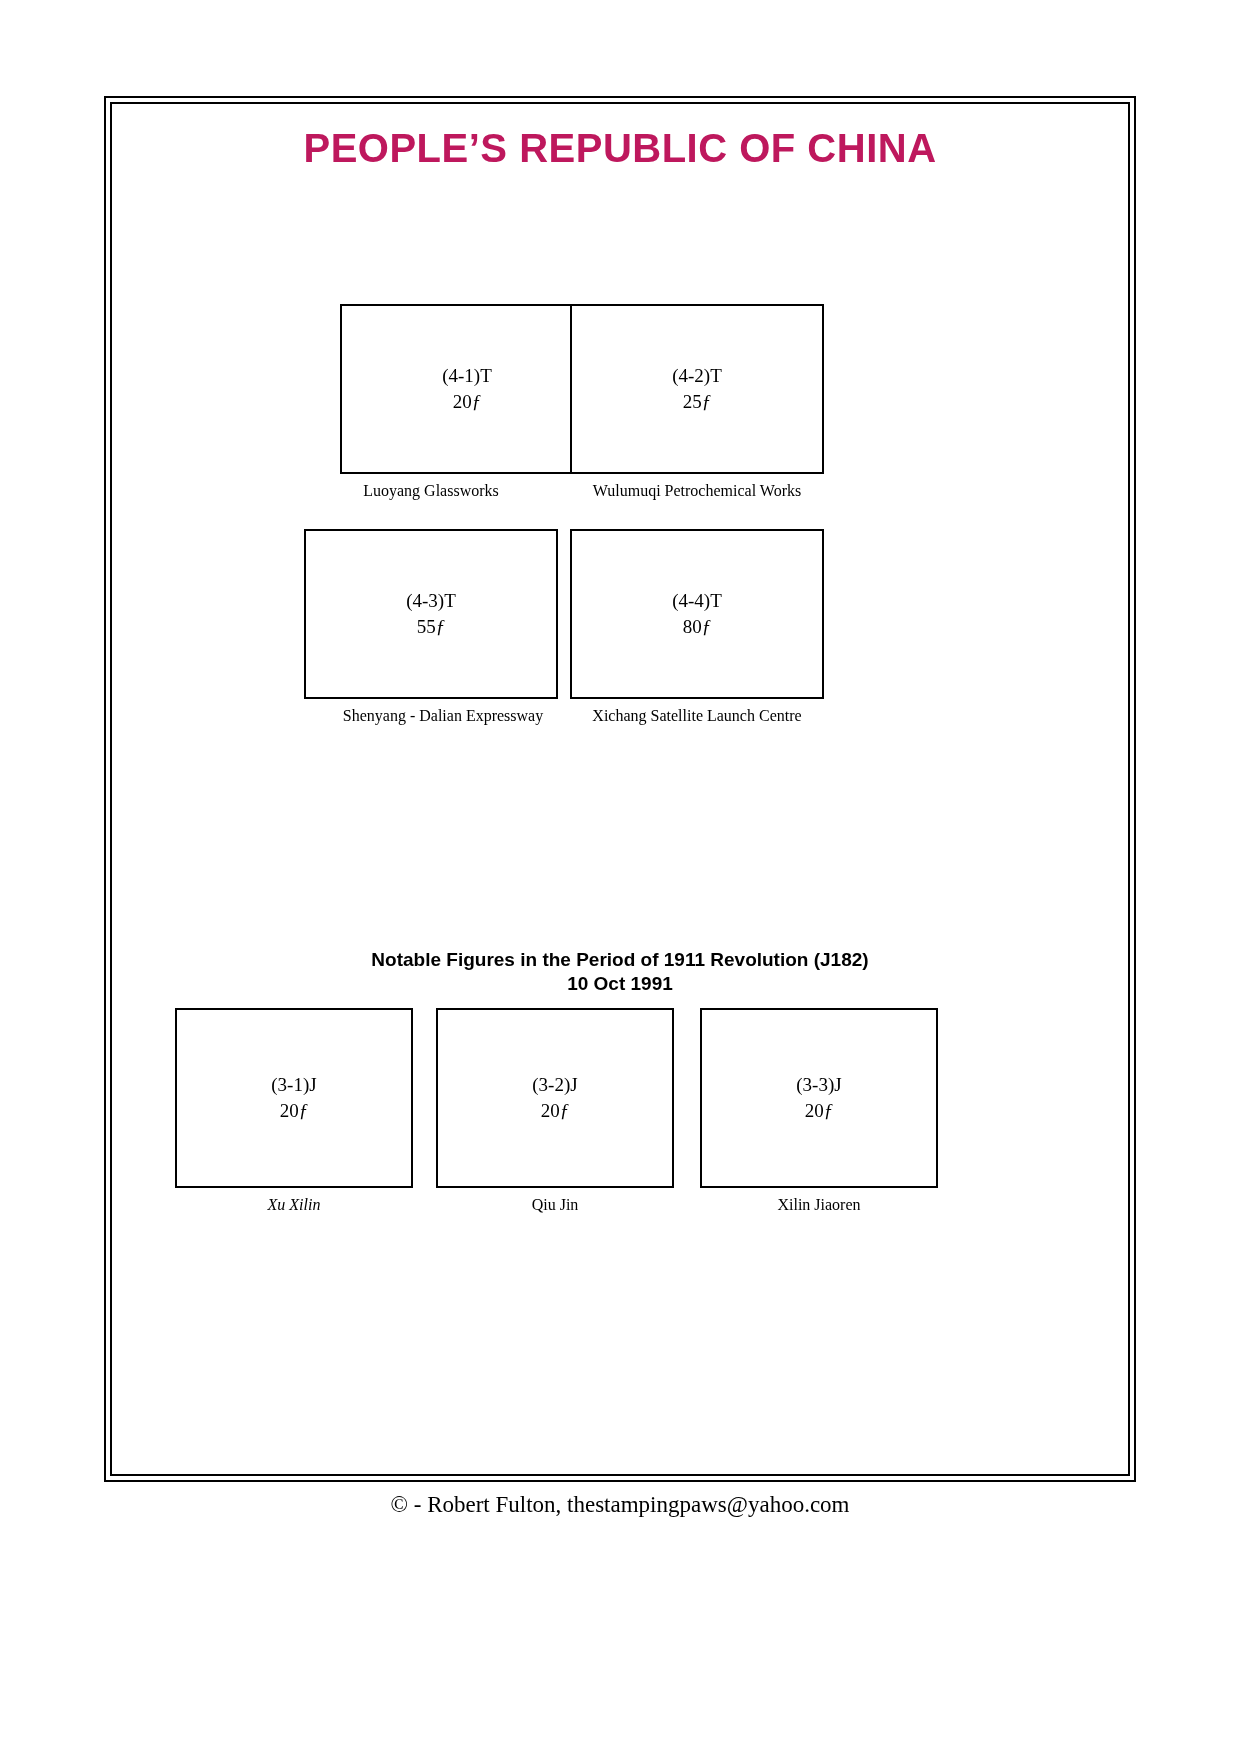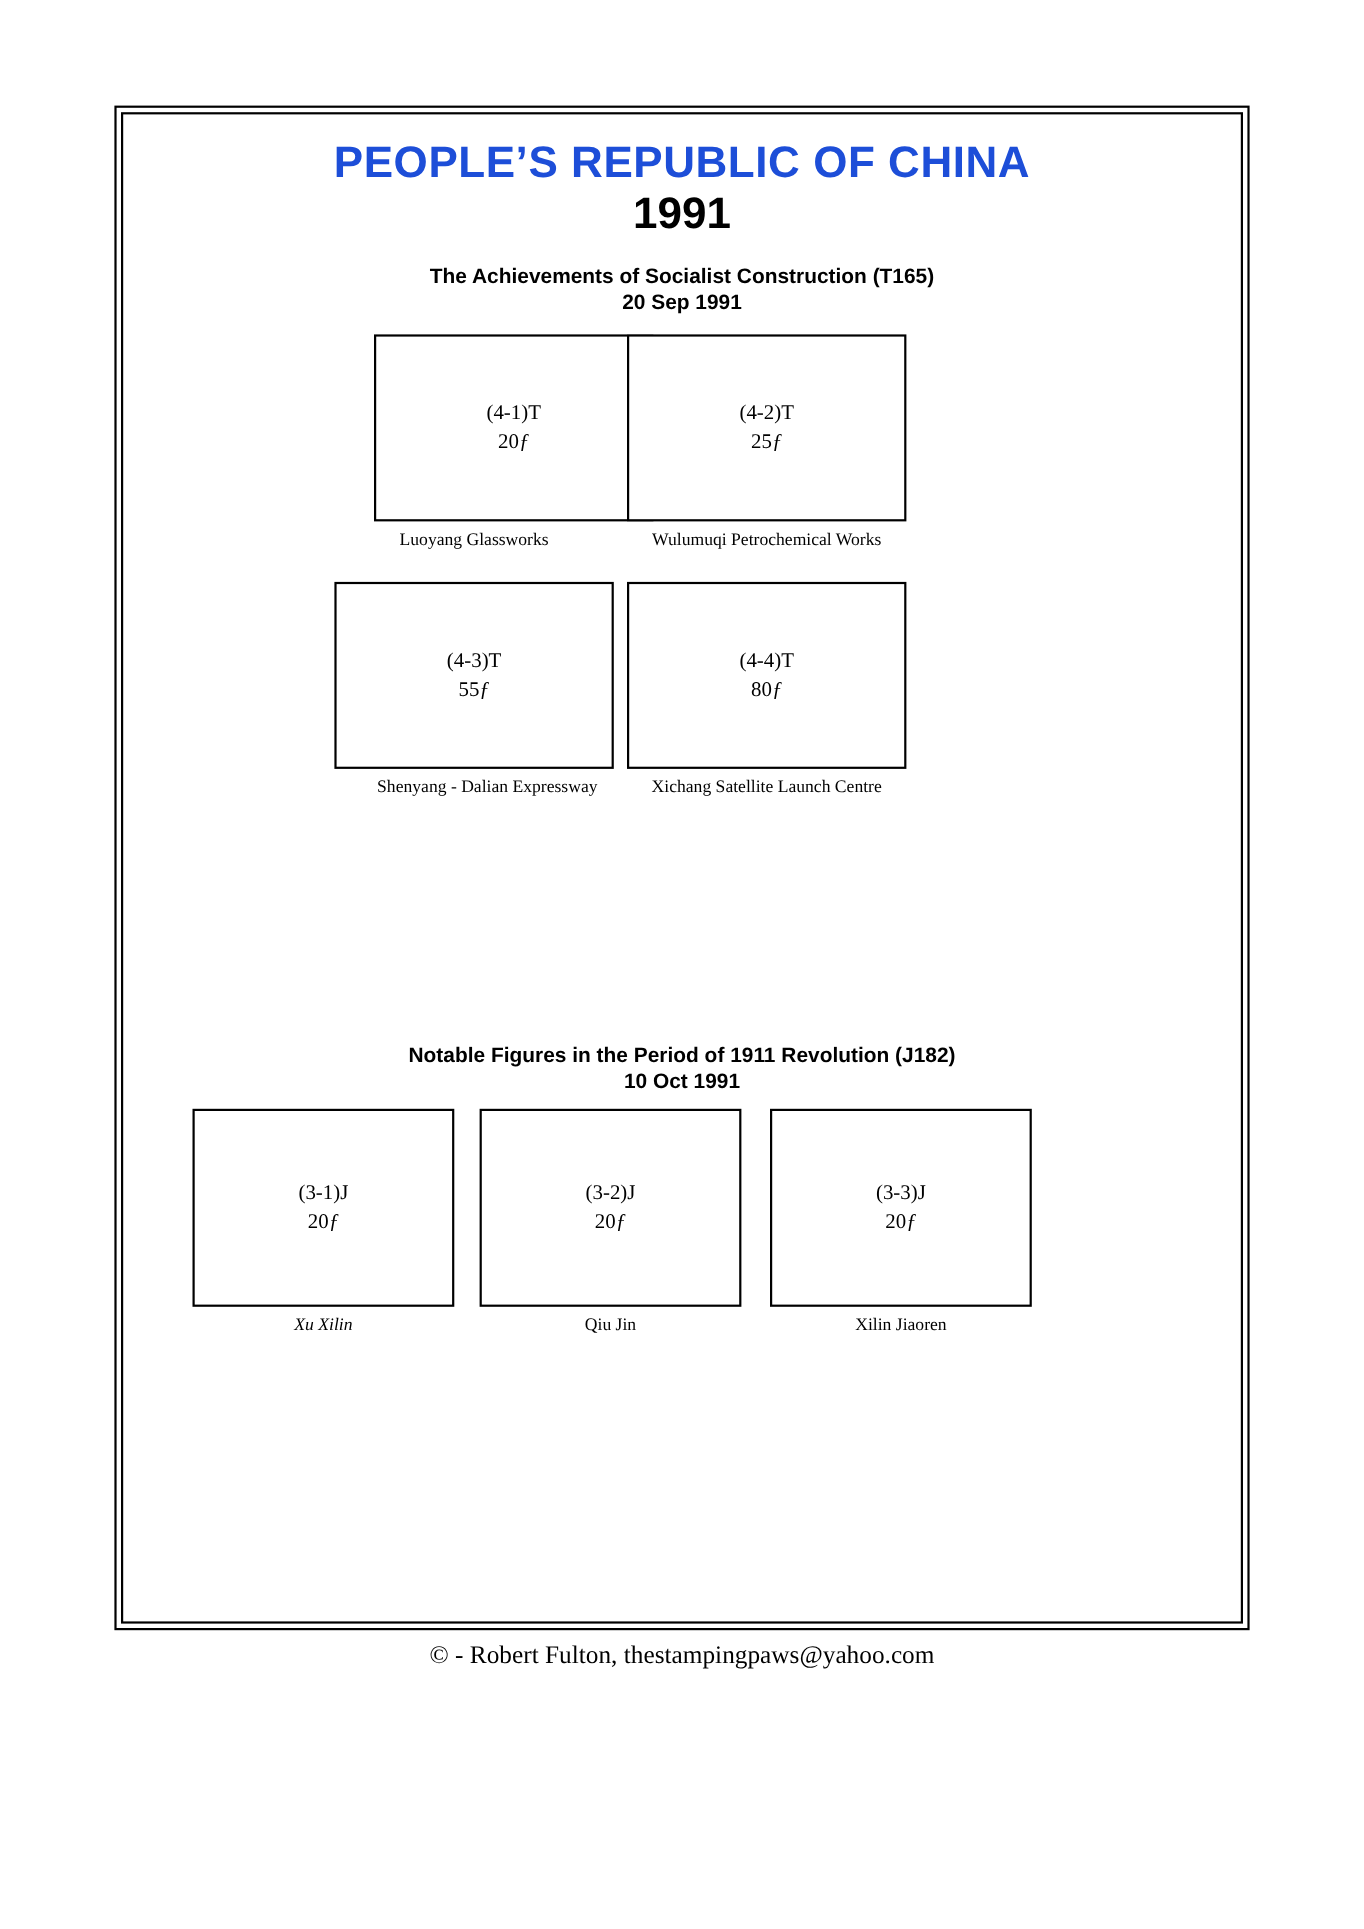--- a/index.html
+++ b/index.html
@@ -47,21 +47,21 @@
   
   .country-title {
     position: absolute;
     left: 0;
     top: 22px;
     width: 1016px;
     text-align: center;
     font-size: 40px;
     font-weight: bold;
     letter-spacing: 0.5px;
-    color: #1d4ed8;
+    color: #be185d;
     line-height: 1.12;
   }
   .year-title {
     position: absolute;
     left: 0;
     top: 68px;
     width: 1016px;
     text-align: center;
     font-size: 40px;
     font-weight: bold;
@@ -136,26 +136,21 @@
 <body>
 
 <div class="page">
 
   <div class="frame-outer"></div>
   <div class="frame-inner"></div>
 
   <div class="content">
 
     <div class="country-title">PEOPLE’S REPUBLIC OF CHINA</div>
-    <div class="year-title">1991</div>
-
-    <div class="set-header" style="top:136px;">
-      <div class="set-name">The Achievements of Socialist Construction (T165)</div>
-      <div class="set-date">20 Sep 1991</div>
-    </div>
+
 
     <div class="stamp-box" style="left:192px; top:200px; width:254px; height:170px;margin-left:36px;">
       <div class="stamp-inner">
         <div class="stamp-number">(4-1)T</div>
         <div class="stamp-denom"><span>20</span><span class="fen">ƒ</span></div>
       </div>
     </div>
     <div class="stamp-caption" style="left:152px; top:378px; width:334px;">Luoyang Glassworks</div>
 
     <div class="stamp-box" style="left:458px; top:200px; width:254px; height:170px;">

